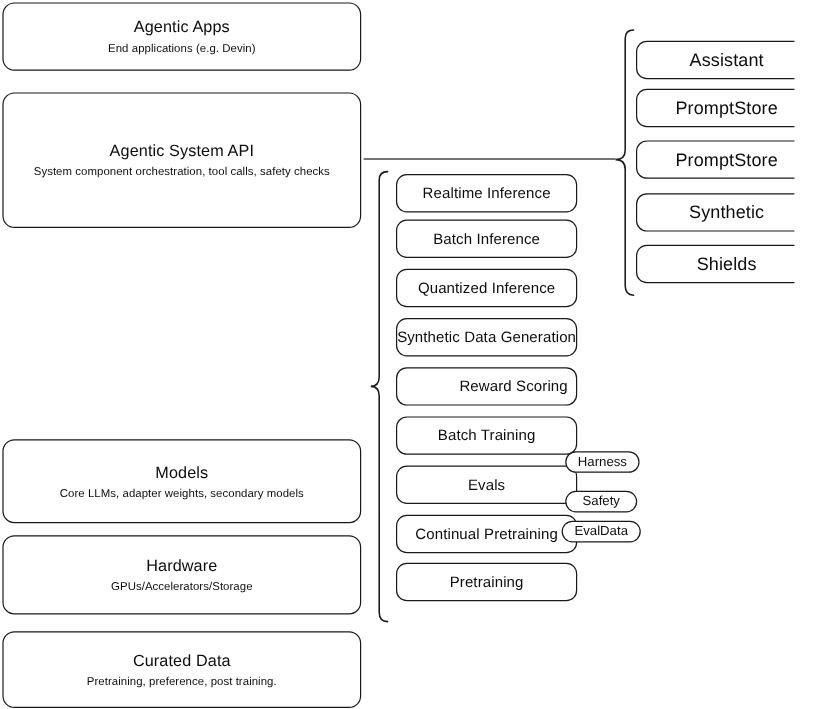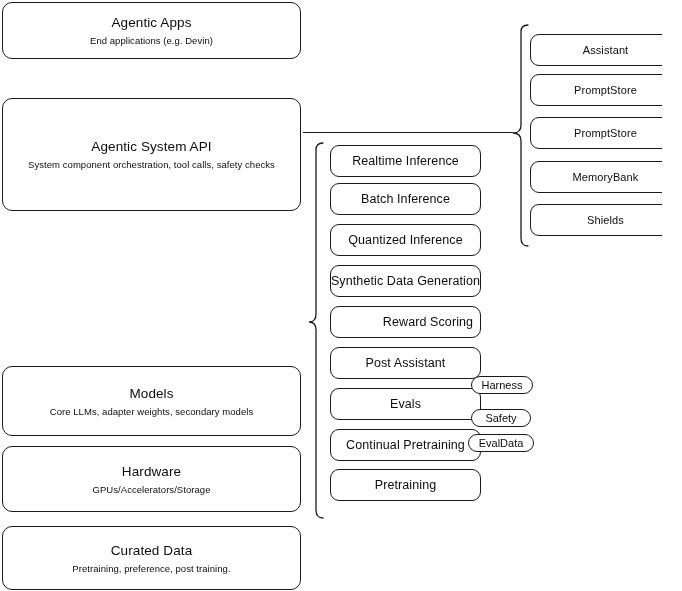--- a/index.html
+++ b/index.html
@@ -59,21 +59,21 @@
   }
   .cap .title { font-size: 12.5px; }
 
   
   .comp {
     left: 530px;
     width: 151px;
     height: 32px;
     border-radius: 9px;
   }
-  .comp .title { font-size: 11px; }
+  .comp .title { font-size: 15px; }
 
   
   .badge {
     position: absolute;
     box-sizing: border-box;
     background: #ffffff;
     border: 1px solid #1a1a1a;
     border-radius: 12px;
     height: 18px;
     display: flex;
@@ -100,21 +100,21 @@
 </head>
 <body>
 
 <div id="canvas">
 
   <div class="node layer" style="top:2px;height:57px;">
     <div class="title">Agentic Apps</div>
     <div class="subtitle">End applications (e.g. Devin)</div>
   </div>
 
-  <div class="node layer" style="top:98px;height:113px;text-align:right;">
+  <div class="node layer" style="top:77px;height:113px;text-align:right;">
     <div class="title">Agentic System API</div>
     <div class="subtitle">System component orchestration, tool calls, safety checks</div>
   </div>
 
 
   <div class="node layer" style="top:366px;height:70px;">
     <div class="title">Models</div>
     <div class="subtitle">Core LLMs, adapter weights, secondary models</div>
   </div>
 
@@ -151,21 +151,21 @@
   <div class="node cap" style="top:224px;">
     <div class="title">Quantized Inference</div>
   </div>
   <div class="node cap" style="top:265px;">
     <div class="title">Synthetic Data Generation</div>
   </div>
   <div class="node cap" style="top:306px;padding-left:45px;">
     <div class="title">Reward Scoring</div>
   </div>
   <div class="node cap" style="top:347px;">
-    <div class="title">Post Assistant</div>
+    <div class="title">Batch Training</div>
   </div>
   <div class="node cap" style="top:388px;">
     <div class="title">Evals</div>
   </div>
   <div class="node cap" style="top:429px;">
     <div class="title">Continual Pretraining</div>
   </div>
   <div class="node cap" style="top:469px;">
     <div class="title">Pretraining</div>
   </div>
@@ -183,19 +183,19 @@
   <div class="node comp" style="top:34px;">
     <div class="title">Assistant</div>
   </div>
   <div class="node comp" style="top:74px;">
     <div class="title">PromptStore</div>
   </div>
   <div class="node comp" style="top:117px;">
     <div class="title">PromptStore</div>
   </div>
   <div class="node comp" style="top:161px;">
-    <div class="title">MemoryBank</div>
+    <div class="title">Synthetic</div>
   </div>
   <div class="node comp" style="top:204px;">
     <div class="title">Shields</div>
   </div>
 
 </div>
 
 </body></html>

